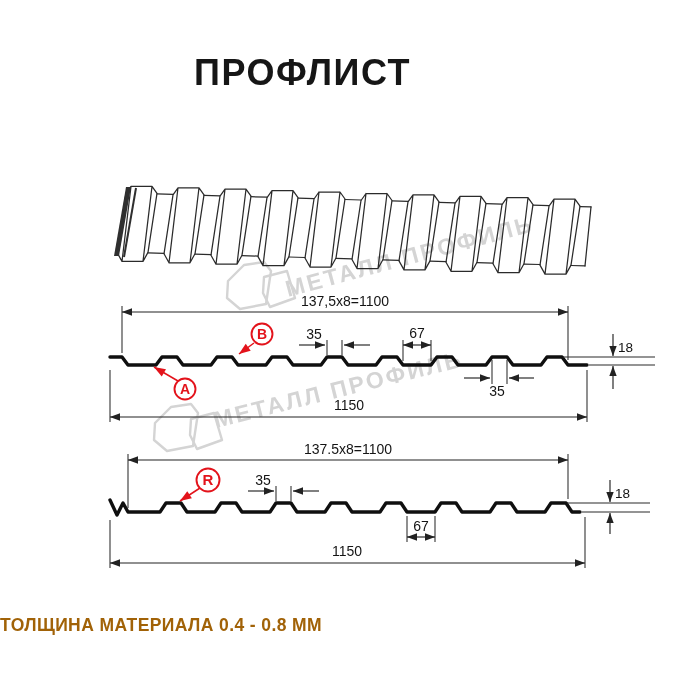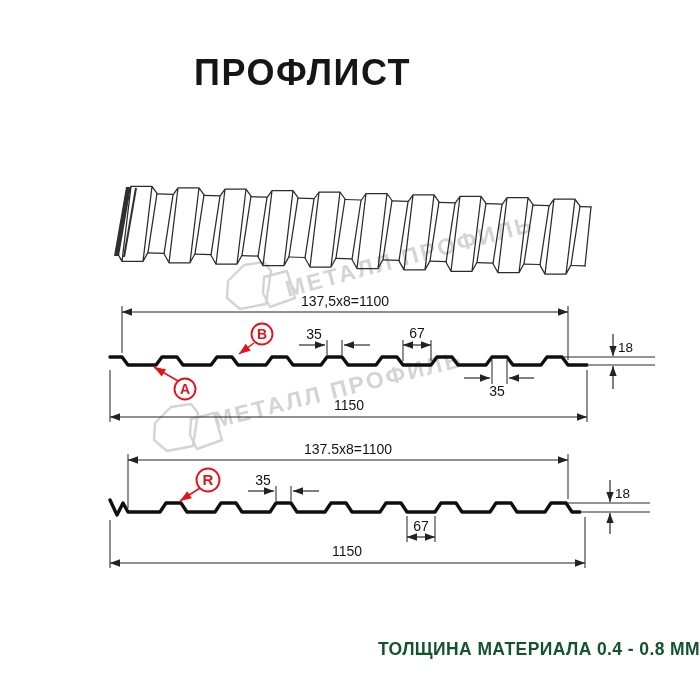--- a/index.html
+++ b/index.html
@@ -3,22 +3,22 @@
 <meta charset="utf-8">
 <style>
   html,body{margin:0;padding:0;background:#fff;}
   .canvas{position:relative;width:700px;height:700px;background:#ffffff;overflow:hidden;
           font-family:"Liberation Sans",sans-serif;}
   .layer{position:absolute;left:0;top:0;width:700px;height:700px;}
   .title{position:absolute;top:52px;left:0;width:605px;text-align:center;
          font-size:36px;font-weight:bold;letter-spacing:1.5px;color:#161616;}
   .subtitle{position:absolute;top:101px;left:0;width:700px;text-align:center;
             font-size:16px;font-weight:bold;letter-spacing:1.5px;color:#1f1f1f;}
-  .footer{position:absolute;top:639px;left:0;width:700px;text-align:right;
-          font-size:17.5px;font-weight:bold;letter-spacing:.4px;color:#14532d;}
+  .footer{position:absolute;top:615px;left:0;width:700px;text-align:left;
+          font-size:17.5px;font-weight:bold;letter-spacing:.4px;color:#a16207;}
   
   .prof{stroke:#0f0f0f;stroke-width:3.4;fill:none;stroke-linejoin:round;stroke-linecap:round;}
   .thin{stroke:#2b2b2b;stroke-width:1.05;fill:none;}
   .dim{stroke:#222;stroke-width:1.15;fill:none;}
   .r3{stroke:#2b2b2b;stroke-width:1.25;fill:none;stroke-linejoin:round;stroke-linecap:round;}
   .dimtxt{font-size:14px;fill:#141414;}
   .dimtxt-s{font-size:13.5px;fill:#141414;}
   .redline{stroke:#e3131b;stroke-width:1.5;fill:none;}
   .redcirc{stroke:#e3131b;stroke-width:1.9;fill:#ffffff;}
   .redtxt{font-size:14px;font-weight:bold;fill:#e3131b;}

